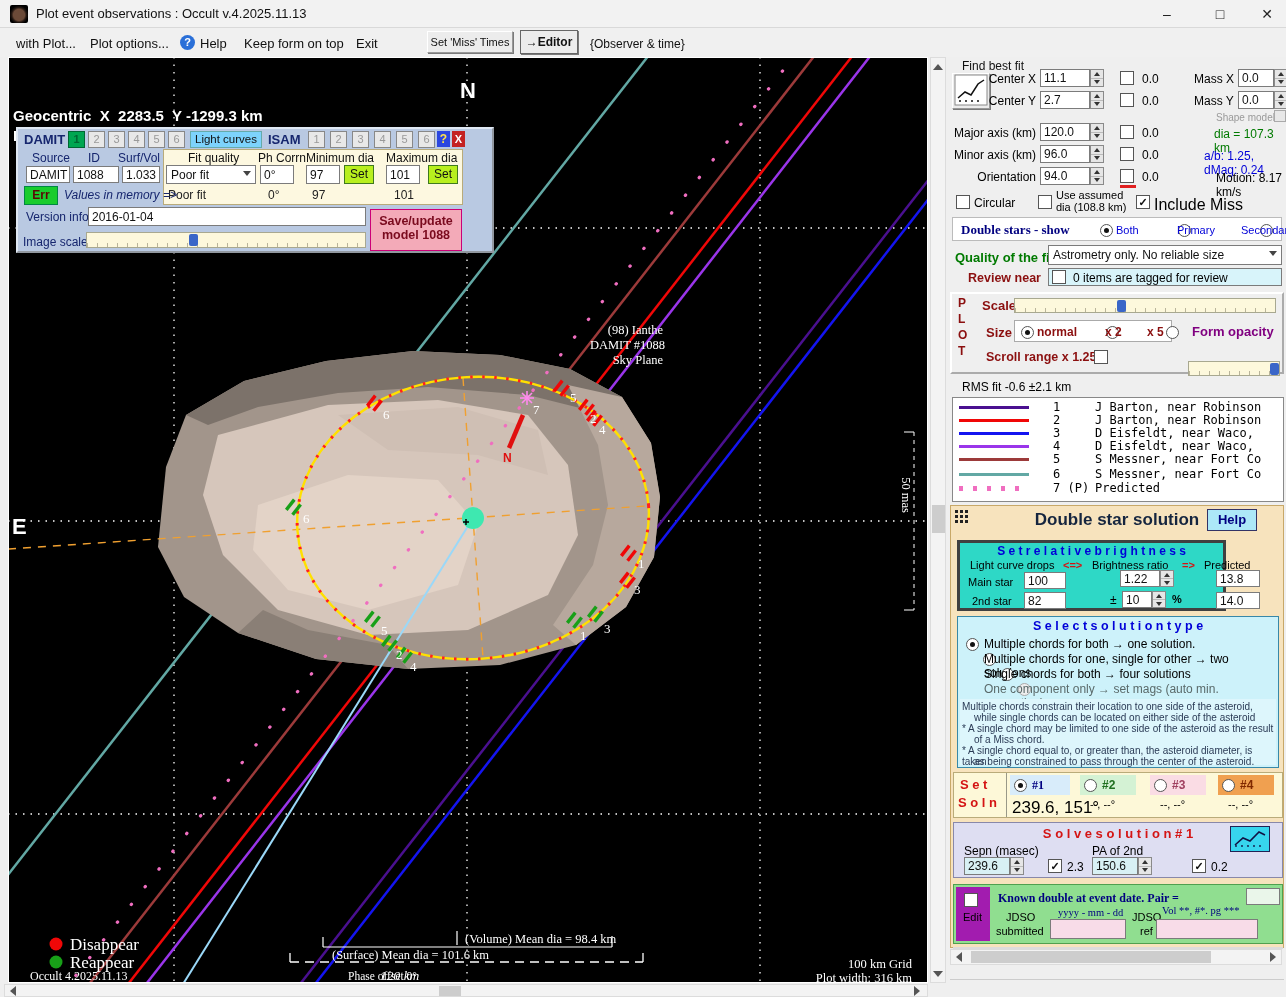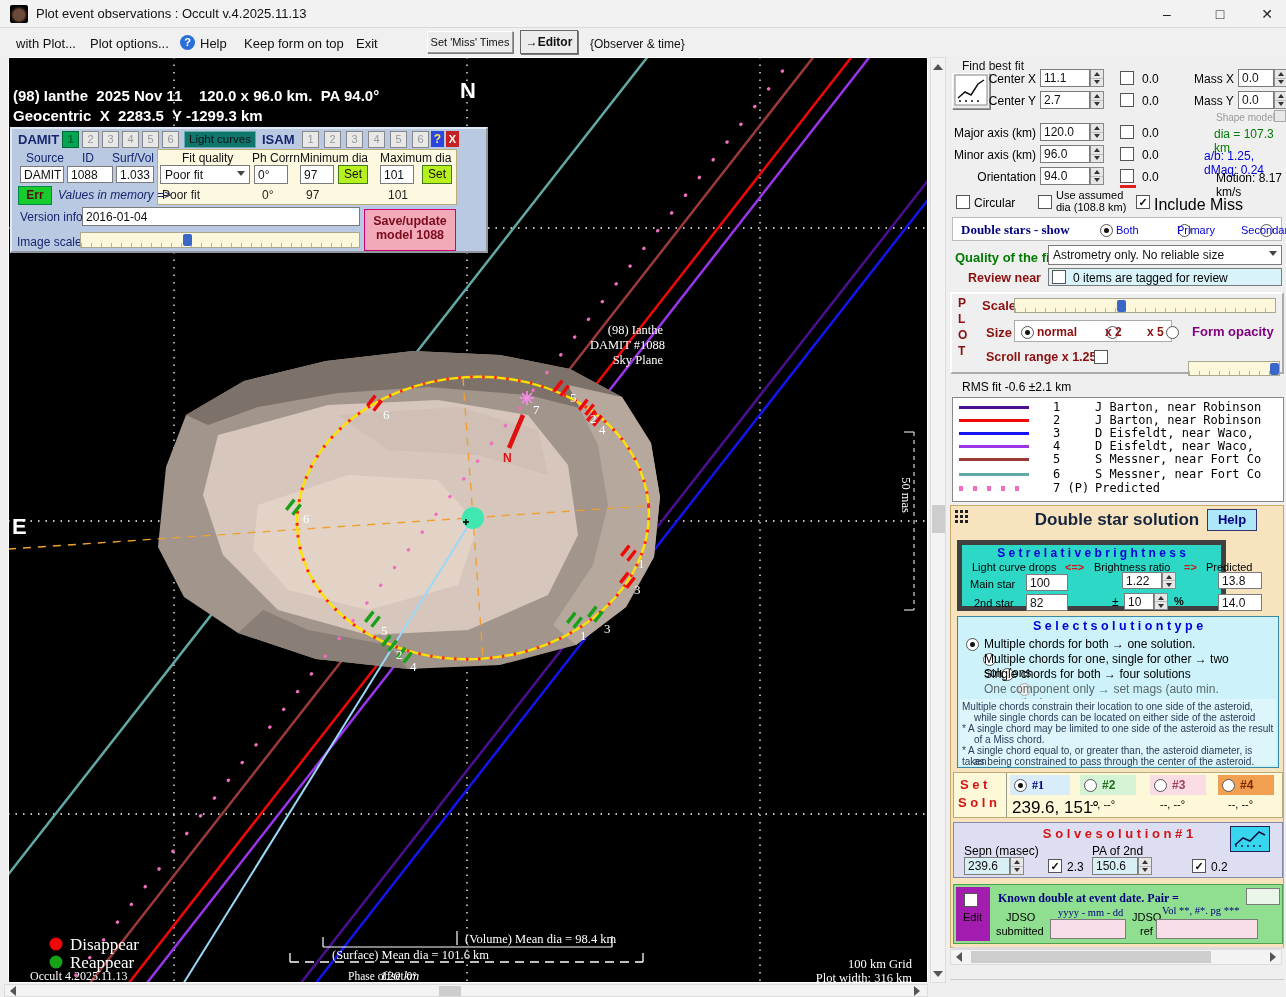--- a/index.html
+++ b/index.html
@@ -248,34 +248,33 @@
 
       <g stroke="#fff" stroke-width="1">
         <line x1="914" y1="432" x2="914" y2="610" stroke-dasharray="4 4"></line>
         <line x1="904" y1="432" x2="914" y2="432"></line>
         <line x1="904" y1="610" x2="914" y2="610"></line>
       </g>
       <text transform="translate(902,495) rotate(90)" fill="#fff" font-size="12.5" class="serif" text-anchor="middle">50 mas</text>
     </svg>
 
     
-    <div class="abs hdr" style="left:4px;top:29px;">(98) Ianthe  2025 Nov 11    120.0 x 96.0 km.  PA 94.0°</div>
     <div class="abs hdr" style="left:4px;top:49px;">Geocentric  X  2283.5  Y -1299.3 km</div>
     <div class="abs hdr" style="left:4px;top:69px;">Double : Sep  0.2396 ±0.0011".  PA 150.6° ±0.2°</div>
   </div>
 
-  <div id="damit" class="abs" style="left:10px;top:127px;width:478px;height:126px;">
+  <div id="damit" class="abs" style="left:16px;top:127px;width:478px;height:126px;">
     <span class="abs navy" style="left:6px;top:3px;font-weight:bold;font-size:13px;">DAMIT</span>
     <div class="abs dbtn active" style="left:50px;top:2px;">1</div>
     <div class="abs dbtn" style="left:70px;top:2px;">2</div>
     <div class="abs dbtn" style="left:90px;top:2px;">3</div>
     <div class="abs dbtn" style="left:110px;top:2px;">4</div>
     <div class="abs dbtn" style="left:130px;top:2px;">5</div>
     <div class="abs dbtn" style="left:150px;top:2px;">6</div>
-    <div class="abs" style="left:172px;top:2px;width:72px;height:17px;background:#0f766e;border:1px solid #6aa;
+    <div class="abs" style="left:172px;top:2px;width:72px;height:17px;background:#7dd3fc;border:1px solid #6aa;
          font-size:11.5px;text-align:center;line-height:15px;color:#111;">Light curves</div>
     <span class="abs navy" style="left:250px;top:3px;font-weight:bold;font-size:13px;">ISAM</span>
     <div class="abs dbtn" style="left:290px;top:2px;">1</div>
     <div class="abs dbtn" style="left:312px;top:2px;">2</div>
     <div class="abs dbtn" style="left:334px;top:2px;">3</div>
     <div class="abs dbtn" style="left:356px;top:2px;">4</div>
     <div class="abs dbtn" style="left:378px;top:2px;">5</div>
     <div class="abs dbtn" style="left:400px;top:2px;">6</div>
     <div class="abs" style="left:419px;top:2px;width:13px;height:16px;background:#2b46e0;color:#ffe34a;font-weight:bold;
          font-size:12px;text-align:center;line-height:16px;">?</div>
@@ -494,21 +493,21 @@
       <span class="abs mono" style="left:142px;top:83px;font-size:12px;white-space:nowrap;">Predicted</span>
     </div>
 
     <div class="abs" style="left:2px;top:448px;width:334px;height:443px;background:#f7e3bd;border:1px solid #c8a868;">
       <div class="abs" style="left:3px;top:3px;width:15px;height:15px;
            background-image:radial-gradient(circle,#222 1.5px,transparent 1.8px);background-size:5px 5px;"></div>
       <div class="abs" style="left:0;top:4px;width:100%;text-align:center;font-size:17px;font-weight:bold;color:#15253f;">Double star solution</div>
       <div class="abs" style="left:256px;top:3px;width:50px;height:22px;background:#ace8f8;border:1px solid #336;
            color:#000080;font-weight:bold;font-size:13px;text-align:center;line-height:20px;">Help</div>
 
-      <div class="abs" style="left:6px;top:34px;width:269px;height:71px;background:#2ed8c6;border:5px solid #404040;">
+      <div class="abs" style="left:6px;top:34px;width:269px;height:71px;background:#2ed8c6;border:3px solid #404040;">
         <div class="abs blue-t" style="left:0;top:1px;width:100%;text-align:center;font-weight:bold;font-size:12px;">S e t   r e l a t i v e   b r i g h t n e s s</div>
         <span class="abs" style="left:10px;top:16px;font-size:11px;">Light curve drops</span>
         <span class="abs redb" style="left:103px;top:16px;font-size:11px;font-weight:bold;">&lt;=&gt;</span>
         <span class="abs" style="left:132px;top:16px;font-size:11px;">Brightness ratio</span>
         <span class="abs redb" style="left:222px;top:16px;font-size:11px;font-weight:bold;">=&gt;</span>
         <span class="abs" style="left:244px;top:16px;font-size:11px;">Predicted</span>
         <span class="abs" style="left:8px;top:33px;font-size:11px;">Main star</span>
         <div class="abs field" style="left:64px;top:29px;width:42px;height:17px;">100</div>
         <div class="abs field" style="left:160px;top:27px;width:40px;height:17px;">1.22</div>
         <div class="abs spin" style="left:200px;top:27px;height:17px;">

